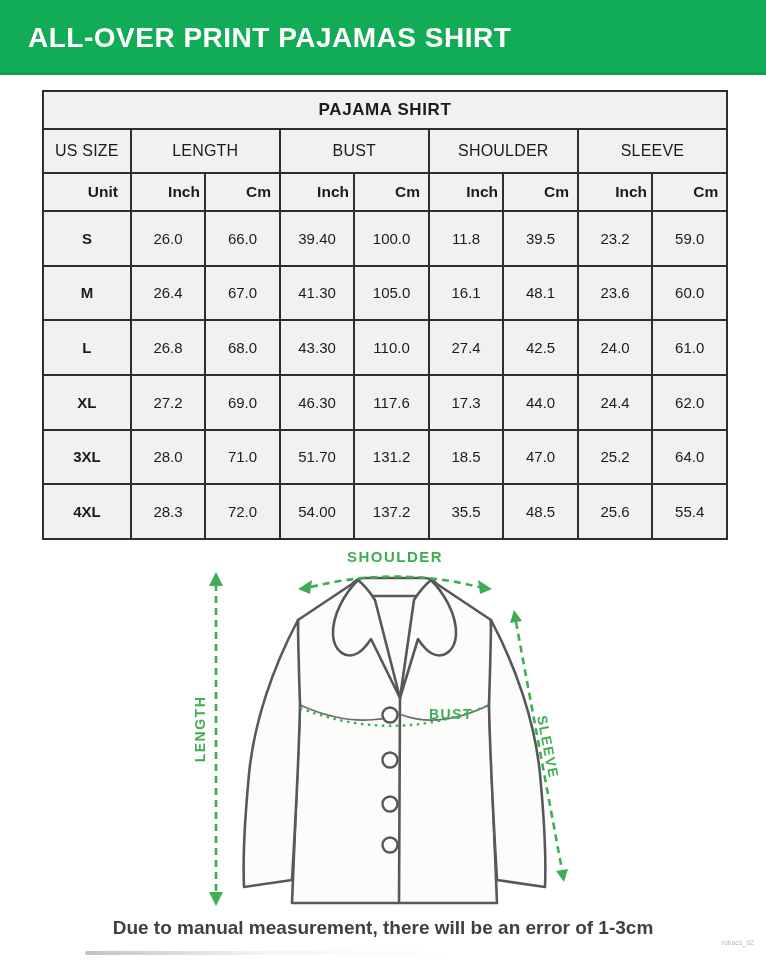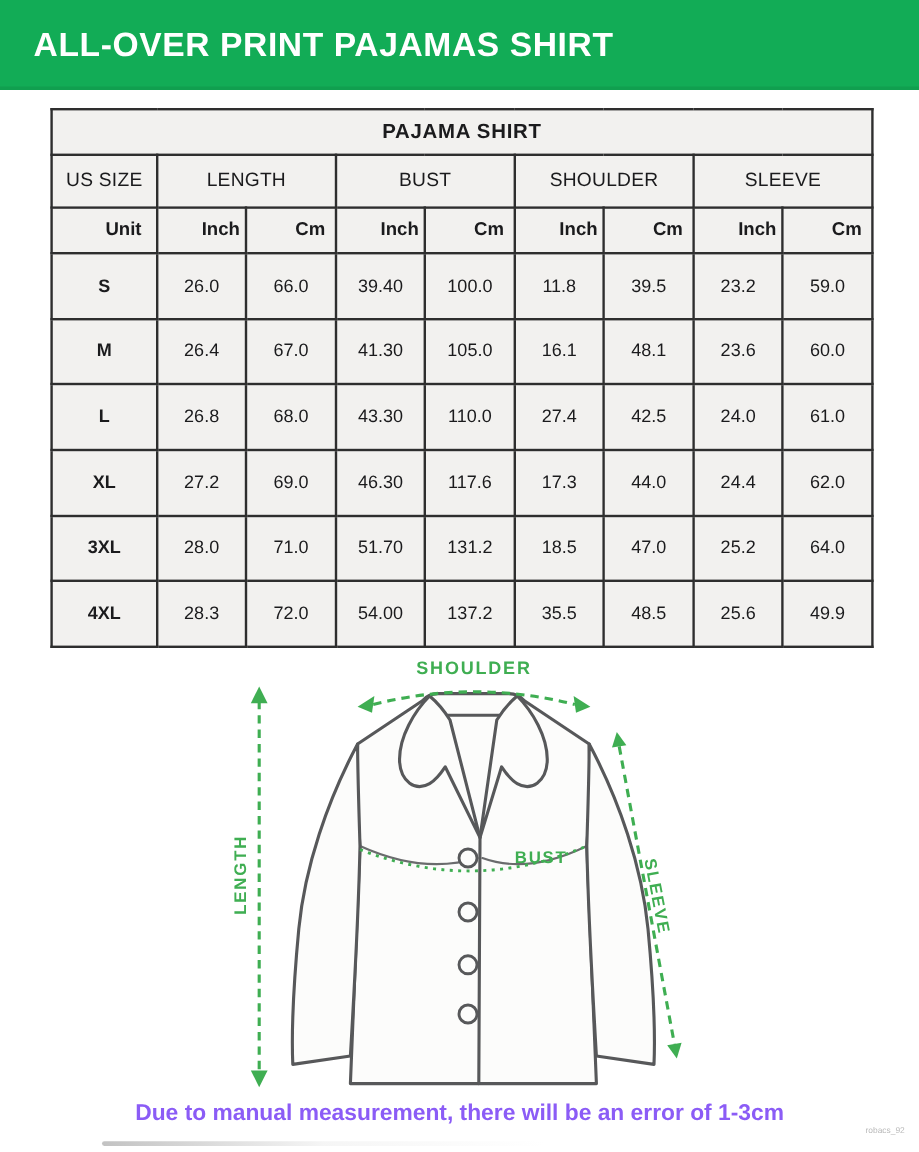--- a/index.html
+++ b/index.html
@@ -34,21 +34,21 @@
   
   .diagram{position:absolute;left:148px;top:542px;width:470px;height:380px;}
   .diagram svg{display:block;width:100%;height:100%;}
   .diag-label{
     font-family:"Liberation Sans",sans-serif;font-weight:bold;
     letter-spacing:1.5px;
   }
   
   .note{
     position:absolute;left:0;top:917px;width:766px;text-align:center;
-    font-size:19px;font-weight:bold;color:#8b5cf6;
+    font-size:19px;font-weight:bold;color:#404040;
   }
   .watermark{
     position:absolute;right:12px;top:939px;font-size:7px;color:#b9b9b9;
   }
   .photo-edge{
     position:absolute;left:85px;top:951px;width:370px;height:4px;border-radius:2px;
     background:linear-gradient(to right, rgba(120,120,120,0.45), rgba(190,190,190,0.15), rgba(255,255,255,0));
   }
 </style>
 </head>
@@ -147,21 +147,21 @@
           </tr>
           <tr>
             <td class="size-col">4XL</td>
             <td>28.3</td>
             <td>72.0</td>
             <td>54.00</td>
             <td>137.2</td>
             <td>35.5</td>
             <td>48.5</td>
             <td>25.6</td>
-            <td>49.9</td>
+            <td>55.4</td>
           </tr>
         </tbody>
     </table>
   </div>
 
   <div class="diagram">
     <svg viewBox="0 0 470 380" xmlns="http://www.w3.org/2000/svg">
       <g stroke="#57585a" stroke-width="2.6" fill="#fcfcfb" stroke-linejoin="round" stroke-linecap="round">
 
         <path d="M 150,78 L 204,42 Q 209,36 217,36 L 276,36 Q 284,36 289,42 L 343,78

